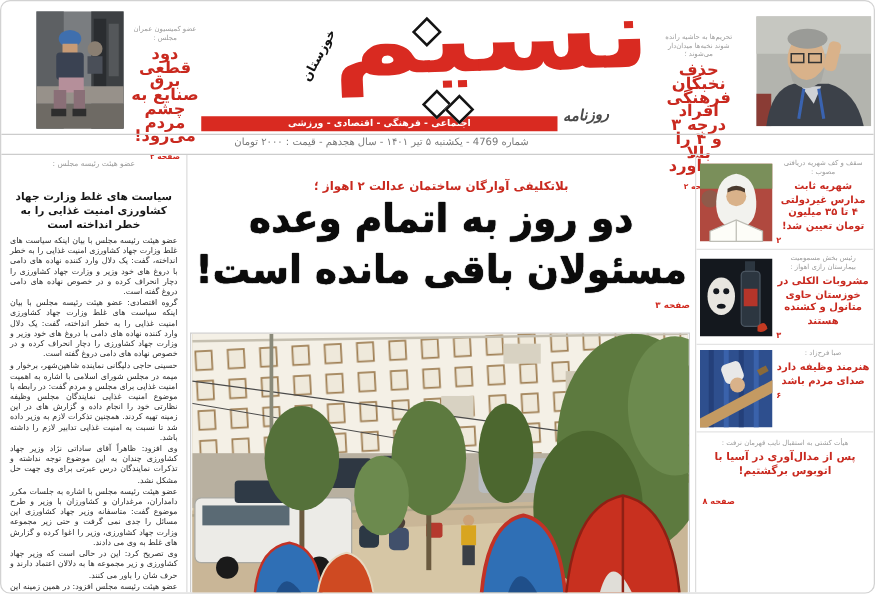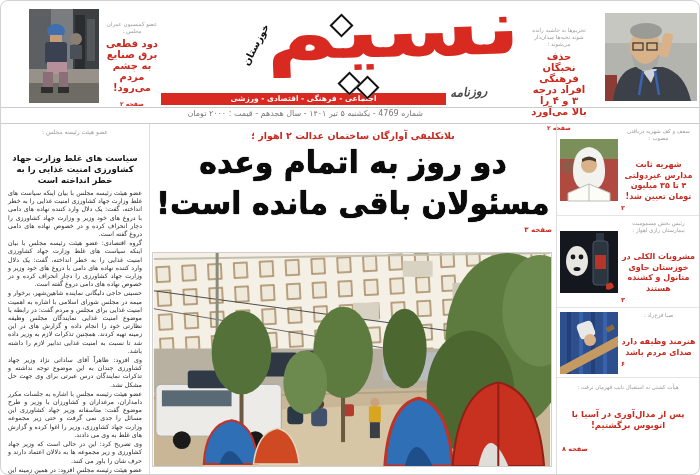--- a/index.html
+++ b/index.html
@@ -4,21 +4,21 @@
 <style>
   html,body{margin:0;padding:0;background:#fff;}
   body{width:700px;height:475px;font-family:"DejaVu Sans",sans-serif;}
   .page{position:relative;width:698px;height:473px;border:1px solid #d2d2d2;border-radius:8px;
         overflow:hidden;background:#fff;direction:rtl;}
   
   .teaser-left{position:absolute;left:28px;top:8px;width:132px;display:flex;gap:4px;direction:ltr;}
   .teaser-left .photo{width:70px;height:94px;flex:none;}
   .teaser-left .ttext{flex:1;direction:rtl;text-align:center;padding-top:12px;}
   .kicker{font-size:5.5px;color:#9a9a9a;line-height:7px;}
-  .red-head{font-size:10px;font-weight:bold;color:#c9291f;line-height:11px;margin-top:3px;}
+  .red-head{font-size:13px;font-weight:bold;color:#c9291f;line-height:11px;margin-top:3px;}
   .page-ref{font-size:6px;color:#d0281e;font-weight:bold;margin-top:7px;}
   .masthead{position:absolute;left:160px;top:0;width:397px;height:104px;}
   .logo-text{position:absolute;top:-12px;right:38px;font-size:76px;line-height:1;font-weight:bold;
              color:#d92a21;transform:scaleX(1.3) rotate(-2deg);transform-origin:100% 60%;z-index:1;}
   .region-label{position:absolute;left:72px;top:38px;font-size:10px;font-weight:bold;color:#111;
                 transform:rotate(-62deg);z-index:2;}
   .diamond{position:absolute;width:13px;height:13px;border:2.5px solid #141414;background:#fff;
            transform:rotate(45deg);z-index:3;}
   .d1{left:172px;top:16px;} .d2{left:180px;top:74px;} .d3{left:198px;top:78px;}
   .paper-type{position:absolute;left:289px;top:84px;font-size:12px;font-weight:bold;color:#4a4a4a;
@@ -33,27 +33,27 @@
   .date-strip{position:absolute;left:150px;top:108px;width:272px;font-size:8px;color:#777;
               text-align:right;direction:rtl;}
   
   .content{position:absolute;top:123px;left:0;right:0;bottom:0;display:flex;direction:rtl;}
   .briefs{width:142px;flex:none;border-left:1px solid #ddd;overflow:hidden;}
   .brief{display:flex;gap:3px;direction:ltr;padding:4px 3px 3px 3px;border-bottom:1px solid #e4e4e4;}
   .brief:last-child{border-bottom:none;}
   .brief .photo{width:58px;flex:none;}
   .brief .btext{flex:1;direction:rtl;text-align:center;}
   .brief .kicker{font-size:5.5px;line-height:7px;}
-  .brief .red-head{font-size:8px;line-height:10.5px;margin-top:18px;}
+  .brief .red-head{font-size:8px;line-height:10.5px;margin-top:2px;}
   .brief .page-ref{text-align:left;margin-top:2px;font-size:6.5px;}
   .brief.textonly{display:block;direction:rtl;padding:6px 5px 4px 5px;text-align:center;}
   .brief.textonly .red-head{font-size:8.5px;line-height:11px;}
   .brief.textonly .page-ref{text-align:left;margin-top:14px;}
   .lead{width:406px;flex:none;box-sizing:border-box;padding:0 4px;overflow:hidden;}
-  .lead-kicker{font-size:9.5px;font-weight:bold;color:#c9291f;text-align:center;margin-top:6px;}
+  .lead-kicker{font-size:9.5px;font-weight:bold;color:#c9291f;text-align:center;margin-top:20px;}
   .lead-headline{font-size:30px;font-weight:bold;color:#0b0b0b;text-align:center;line-height:41px;
                  text-shadow:0 0 0.7px #000, 0 0 0.7px #000;transform:scaleY(1.05);}
   .lead-pageref{font-size:7px;color:#d0281e;font-weight:bold;text-align:right;margin:3px 0 18px 2px;}
   .lead-photo{width:398px;height:213px;border:1px solid #cfcfcf;display:block;}
   .article{flex:1;border-right:1px solid #ddd;box-sizing:border-box;padding:4px 7px 0 7px;overflow:hidden;}
   .article .kicker{font-size:6px;text-align:center;}
   .article-headline{font-size:8.5px;font-weight:bold;color:#161616;text-align:center;line-height:11px;
                     margin:18px 0 3px 0;}
   .article .p{font-size:6.3px;line-height:8.2px;color:#2a2a2a;text-align:justify;margin-bottom:1px;}
 </style>

